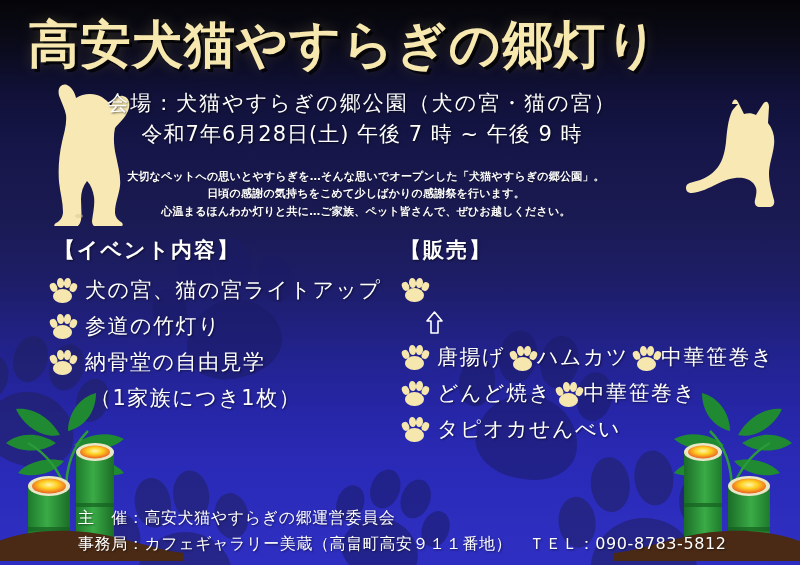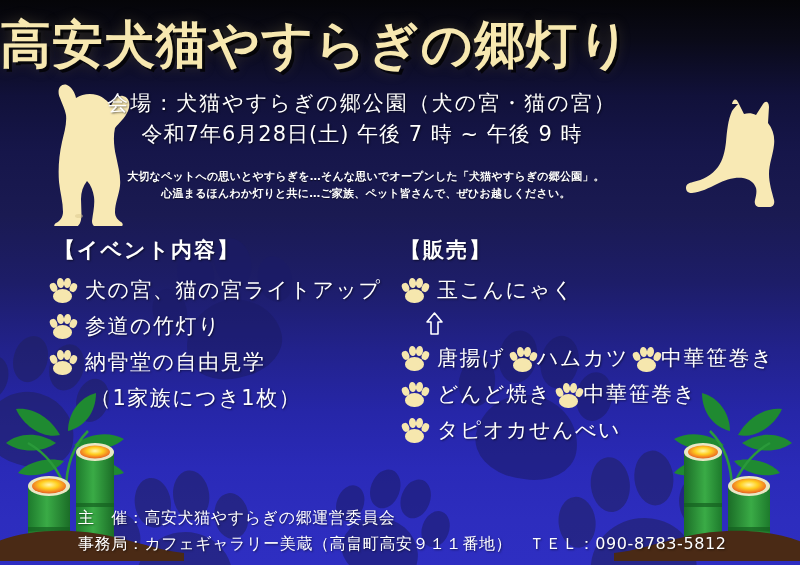--- a/index.html
+++ b/index.html
@@ -45,20 +45,21 @@
   }
   .bgpaw.lite .pad, .bgpaw.lite .toe { background: #20205e; }
   .bgpaw.deep .pad, .bgpaw.deep .toe { background: #1b1b66; }
 
   
   #title {
     position: absolute;
     top: 19px;
     left: 0;
     width: 687px;
+    text-align: center;
     font-size: 51px;
     line-height: 1.0;
     font-weight: 900;
     color: #f7e8b0;
     letter-spacing: 1px;
     text-shadow: 3px 3px 0 rgba(0,0,0,0.75), 0 0 14px rgba(200,180,90,0.25);
     white-space: nowrap;
   }
 
   
@@ -269,20 +270,21 @@
     </svg>
   </div>
 
   <div id="venue">
     <div class="line1">会場：犬猫やすらぎの郷公園（犬の宮・猫の宮）</div>
     <div class="line2">令和7年6月28日(土) 午後 7 時 ~ 午後 9 時</div>
   </div>
 
   <div id="blurb">
     <div>大切なペットへの思いとやすらぎを…そんな思いでオープンした「犬猫やすらぎの郷公園」。</div>
+    <div>日頃の感謝の気持ちをこめて少しばかりの感謝祭を行います。</div>
     <div>心温まるほんわか灯りと共に…ご家族、ペット皆さんで、ぜひお越しください。</div>
   </div>
 
   <div class="col" id="col-left">
     <div class="col-head">【イベント内容】</div>
 
     <div class="item">
       <span class="paw">
           <i class="p-pad"></i>
           <i class="t1"></i>
@@ -323,21 +325,20 @@
     <div class="col-head">【販売】</div>
 
     <div class="item">
       <span class="paw">
           <i class="p-pad"></i>
           <i class="t1"></i>
           <i class="t2"></i>
           <i class="t3"></i>
           <i class="t4"></i>
         </span>
-      <span class="txt">玉こんにゃく</span>
     </div>
 
     <div class="note-row">
       <span class="arrow-up">
         <svg width="17" height="24" viewBox="0 0 17 24">
           <path d="M8.5 1 L16 10 L12 10 L12 22 L5 22 L5 10 L1 10 Z" fill="none" stroke="#ffffff" stroke-width="1.6" stroke-linejoin="round"></path>
         </svg>
       </span>
     </div>
 

